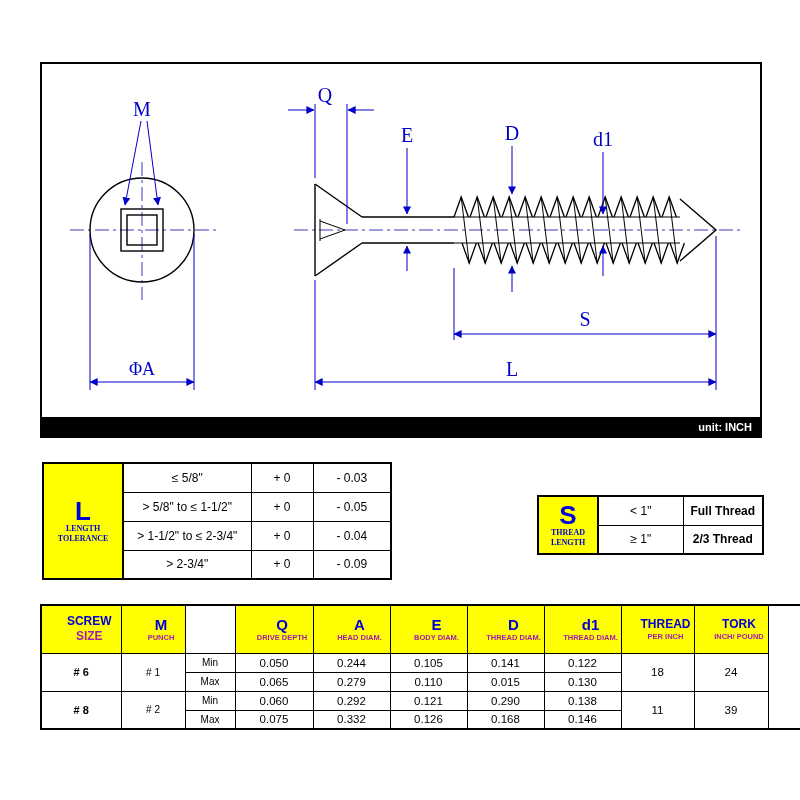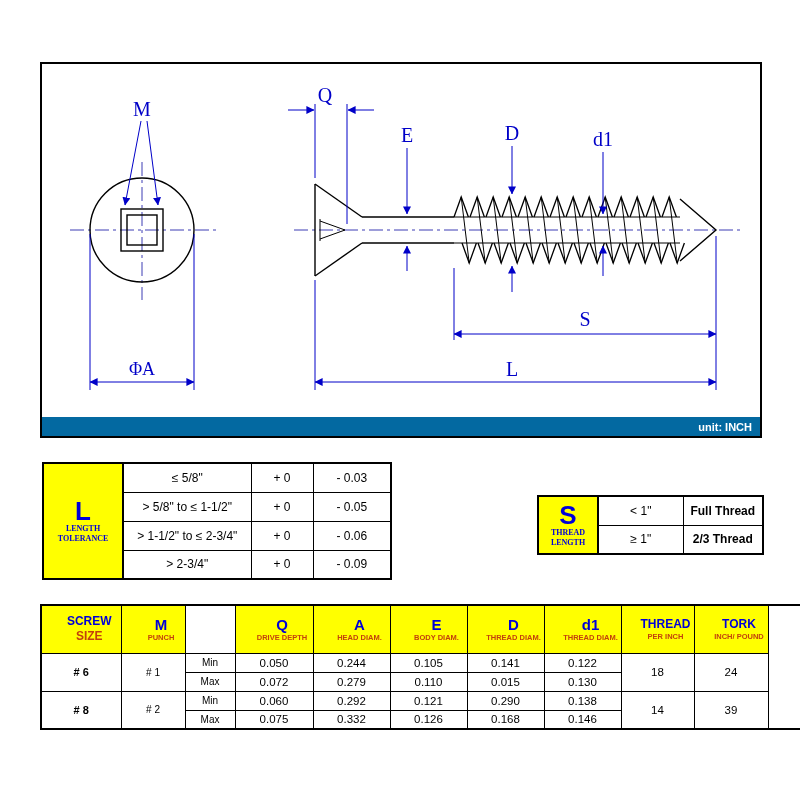--- a/index.html
+++ b/index.html
@@ -1,21 +1,21 @@
 <!DOCTYPE html>
 <html><head>
 <meta charset="utf-8">
 <style>
   * { margin:0; padding:0; box-sizing:border-box; }
   html,body { width:800px; height:800px; background:#ffffff; font-family:"Liberation Sans", sans-serif; }
   body { position:relative; }
 
   
   #drawing-box { position:absolute; left:40px; top:62px; width:722px; height:376px; border:2px solid #000; background:#fff; }
-  #unit-bar { position:absolute; left:0; right:0; bottom:0; height:19px; background:#0369a1; color:#fff;
+  #unit-bar { position:absolute; left:0; right:0; bottom:0; height:19px; background:#000000; color:#fff;
               font-size:11px; font-weight:bold; display:flex; align-items:center; justify-content:flex-end; padding-right:8px;
               font-family:"Liberation Sans", sans-serif; }
   svg text { font-family:"Liberation Serif", serif; }
   .dim-label { font-size:20px; fill:#0000c8; }
   .dim-label-sm { font-size:18px; fill:#0000c8; }
 
   
   table { border-collapse:collapse; table-layout:fixed; position:absolute; background:#fff; }
   td, th { border:1px solid #000; text-align:center; vertical-align:middle; overflow:hidden; }
   .yellow { background:#ffff00; }
@@ -30,21 +30,21 @@
   
   #s-table { left:537px; top:495px; width:225px; border:2px solid #000; }
   #s-table td { height:29px; font-size:12px; }
   .bold { font-weight:bold;margin-top:16px; }
 
   
   #spec-table { left:40px; top:604px; width:722px; border:2px solid #000; }
   #spec-table th { height:48px;padding-left:16px; }
   #spec-table td { height:19px; font-size:11.5px; color:#000; }
   .hd-main { font-size:15px; font-weight:bold; color:#0000d8; line-height:1.15; }
-  .hd-sub  { font-size:7.5px; font-weight:bold; color:#c2410c; line-height:1.2;text-align:center; }
+  .hd-sub  { font-size:7.5px; font-weight:bold; color:#a21caf; line-height:1.2;text-align:center; }
   .hd-equal .hd-main, .hd-equal .hd-sub { font-size:12px; }
   .hd-mid .hd-main { font-size:12px; }
   .minmax { font-size:10px !important;margin-top:13px; }
   .size-cell { font-weight:bold; font-size:11px !important; }
   .punch-cell { font-size:10px !important; }
 </style>
 </head>
 <body>
 
 <div id="drawing-box">
@@ -159,21 +159,21 @@
     <td>- 0.03</td>
   </tr>
   <tr>
     <td>&gt; 5/8" to ≤ 1-1/2"</td>
     <td>+ 0</td>
     <td>- 0.05</td>
   </tr>
   <tr>
     <td>&gt; 1-1/2" to ≤ 2-3/4"</td>
     <td>+ 0</td>
-    <td>- 0.06</td>
+    <td>- 0.04</td>
   </tr>
   <tr>
     <td>&gt; 2-3/4"</td>
     <td>+ 0</td>
     <td>- 0.09</td>
   </tr>
 </tbody>
   </table>
 
 <table id="s-table">
@@ -263,37 +263,37 @@
     <td>0.050</td>
     <td>0.244</td>
     <td>0.105</td>
     <td>0.141</td>
     <td>0.122</td>
     <td rowspan="2">18</td>
     <td rowspan="2">24</td>
   </tr>
   <tr>
     <td class="minmax">Max</td>
-    <td>0.072</td>
+    <td>0.065</td>
     <td>0.279</td>
     <td>0.110</td>
     <td>0.015</td>
     <td>0.130</td>
   </tr>
 
   <tr>
     <td class="size-cell" rowspan="2"># 8</td>
     <td class="punch-cell" rowspan="2"># 2</td>
     <td class="minmax">Min</td>
     <td>0.060</td>
     <td>0.292</td>
     <td>0.121</td>
     <td>0.290</td>
     <td>0.138</td>
-    <td rowspan="2">14</td>
+    <td rowspan="2">11</td>
     <td rowspan="2">39</td>
   </tr>
   <tr>
     <td class="minmax">Max</td>
     <td>0.075</td>
     <td>0.332</td>
     <td>0.126</td>
     <td>0.168</td>
     <td>0.146</td>
   </tr>

